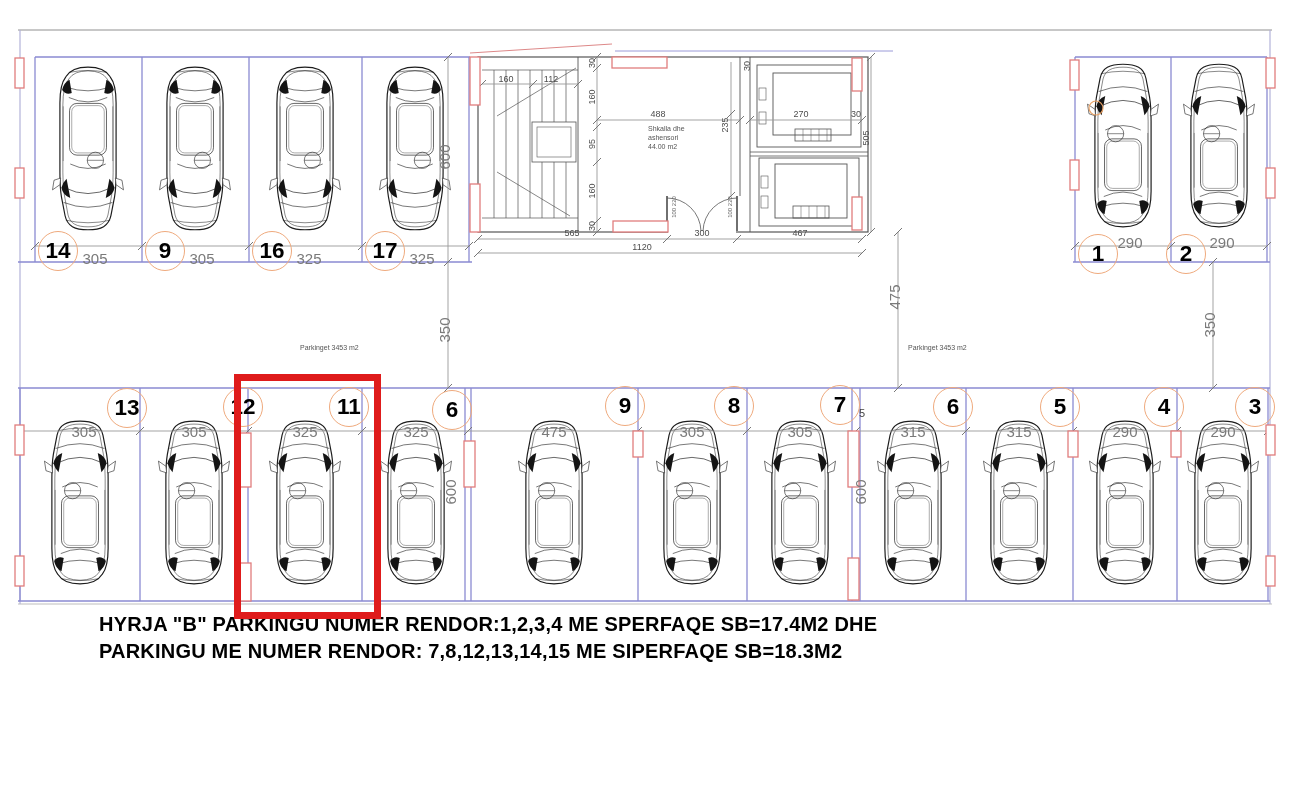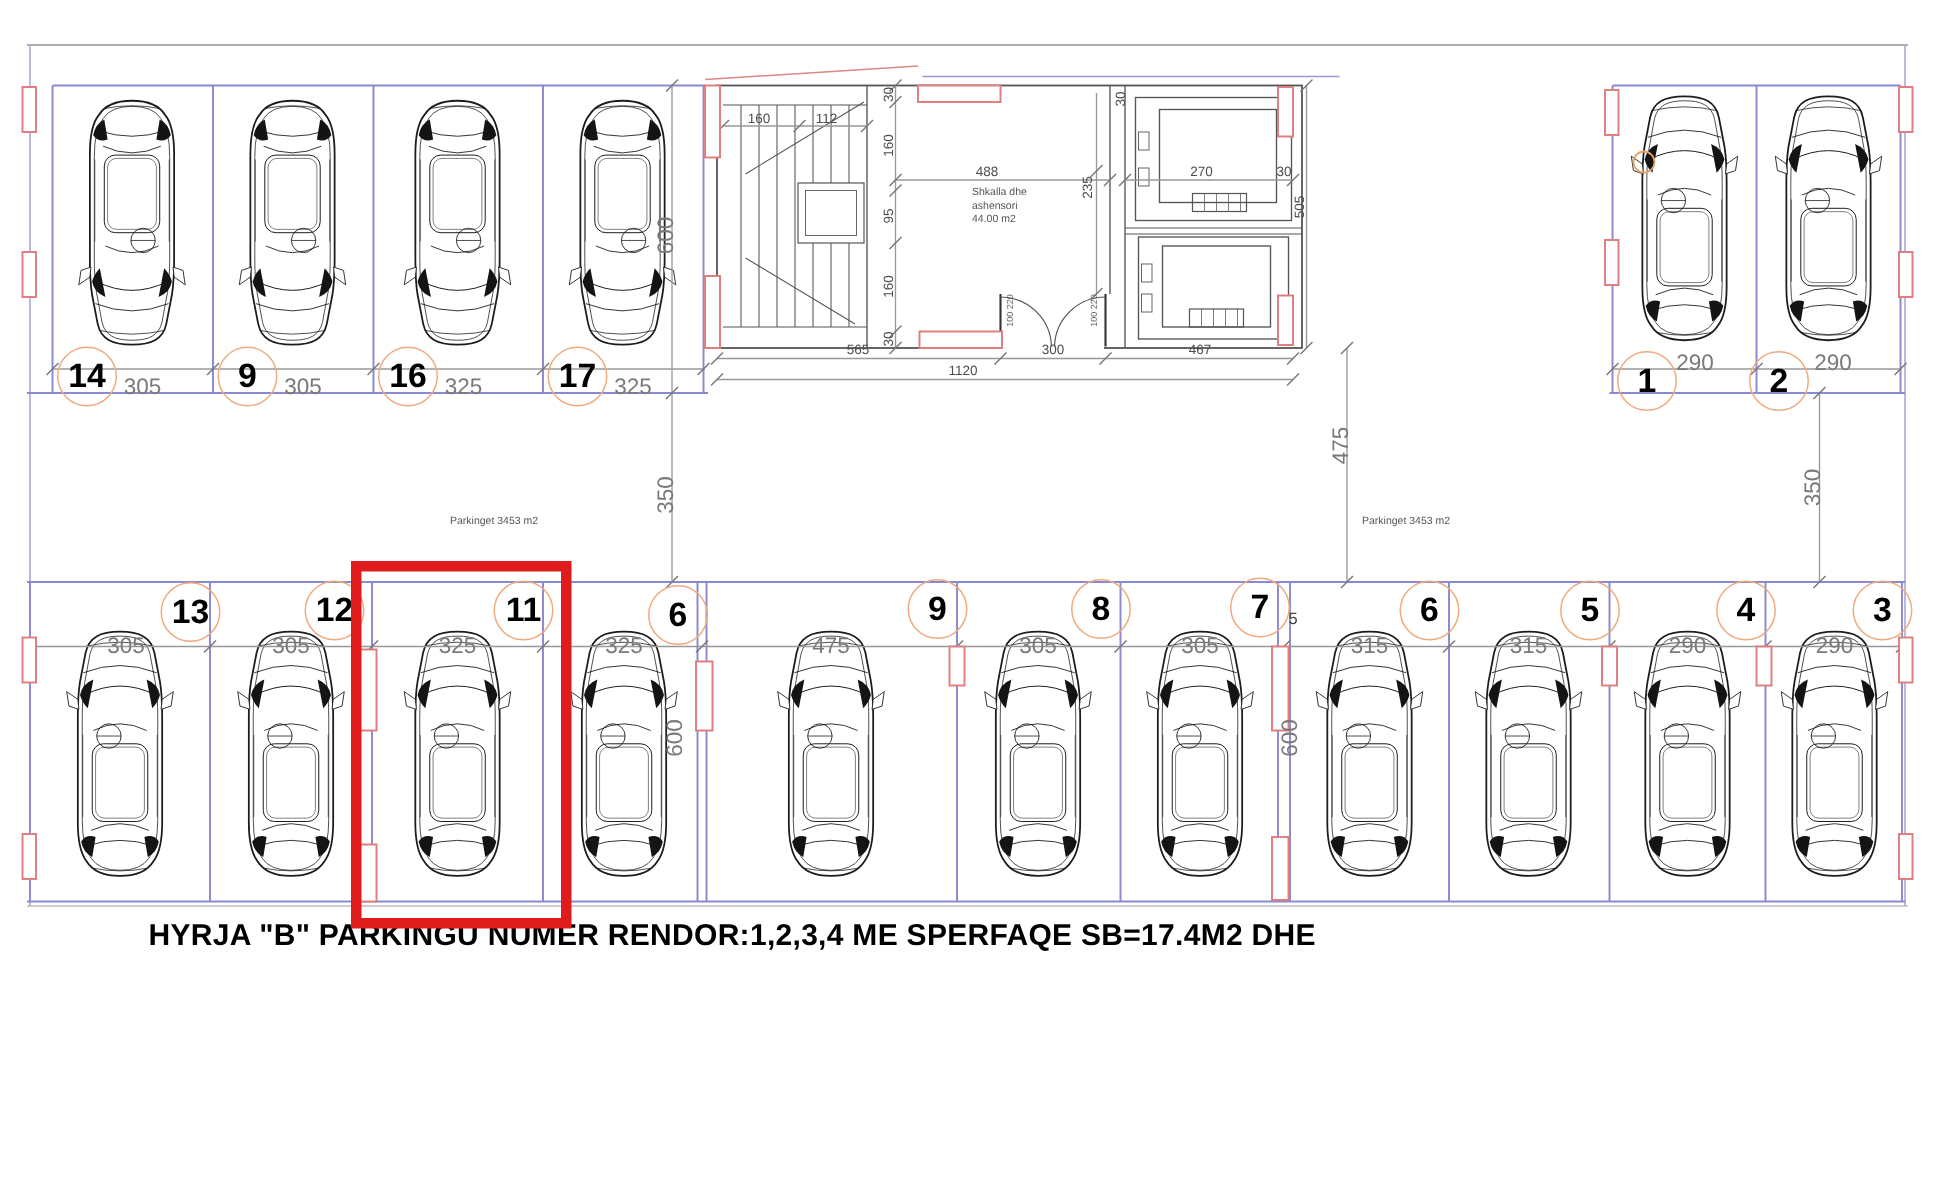--- a/index.html
+++ b/index.html
@@ -282,21 +282,21 @@
   <div class="badge" style="left:384px;top:250px">17</div>
   <span class="lbl" style="left:422px;top:258px">325</span>
 
   <div class="badge" style="left:1097px;top:253px">1</div>
   <span class="lbl" style="left:1130px;top:242px">290</span>
   <div class="badge" style="left:1185px;top:253px">2</div>
   <span class="lbl" style="left:1222px;top:242px">290</span>
 
   <div class="badge" style="left:126px;top:407px">13</div>
   <span class="lbl" style="left:84px;top:431px">305</span>
-  <div class="badge" style="left:222px;top:406px">12</div>
+  <div class="badge" style="left:242px;top:406px">12</div>
   <span class="lbl" style="left:194px;top:431px">305</span>
   <div class="badge" style="left:348px;top:406px">11</div>
   <span class="lbl" style="left:305px;top:431px">325</span>
   <div class="badge" style="left:451px;top:409px">6</div>
   <span class="lbl" style="left:416px;top:431px">325</span>
   <div class="badge" style="left:624px;top:405px">9</div>
   <span class="lbl" style="left:554px;top:431px">475</span>
   <div class="badge" style="left:733px;top:405px">8</div>
   <span class="lbl" style="left:692px;top:431px">305</span>
   <div class="badge" style="left:839px;top:404px">7</div>
@@ -340,14 +340,15 @@
   <span class="lbl rot" style="left:450px;top:492px">600</span>
   <span class="lbl rot" style="left:860px;top:492px">600</span>
   <span class="lbl tinydim" style="left:862px;top:413px">5</span>
   <div class="area" style="left:300px;top:343px">Parkinget 3453 m2</div>
   <div class="area" style="left:908px;top:343px">Parkinget 3453 m2</div>
 
   <div class="hl"></div>
 
   <div class="notes">
     <div>HYRJA  "B" PARKINGU NUMER  RENDOR:1,2,3,4  ME SPERFAQE SB=17.4M2 DHE</div>
+    <div>PARKINGU ME NUMER RENDOR: 7,8,12,13,14,15 ME SIPERFAQE  SB=18.3M2</div>
   </div>
 </div>
 
 </body></html>

